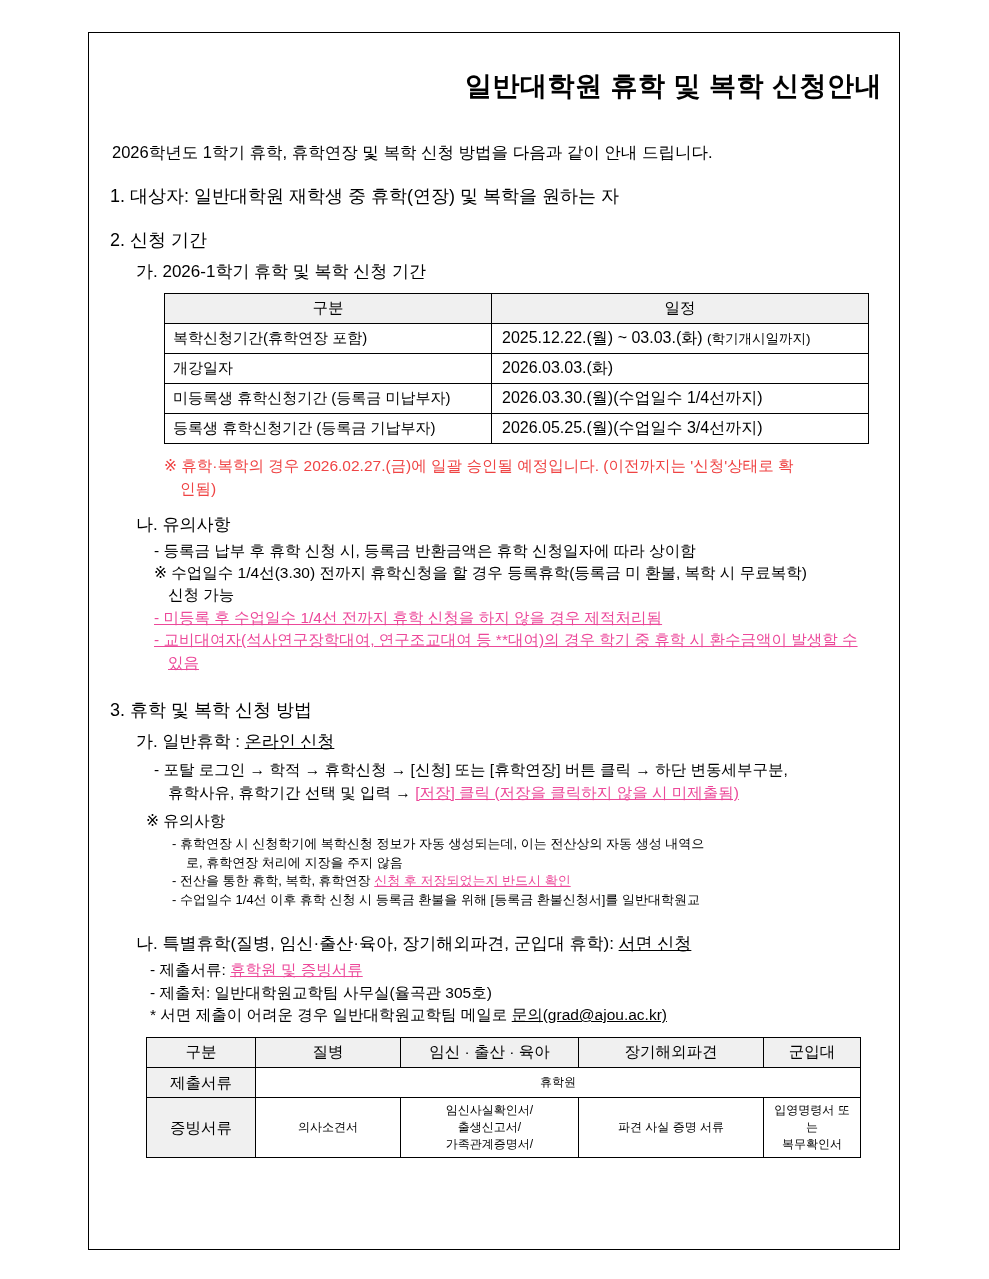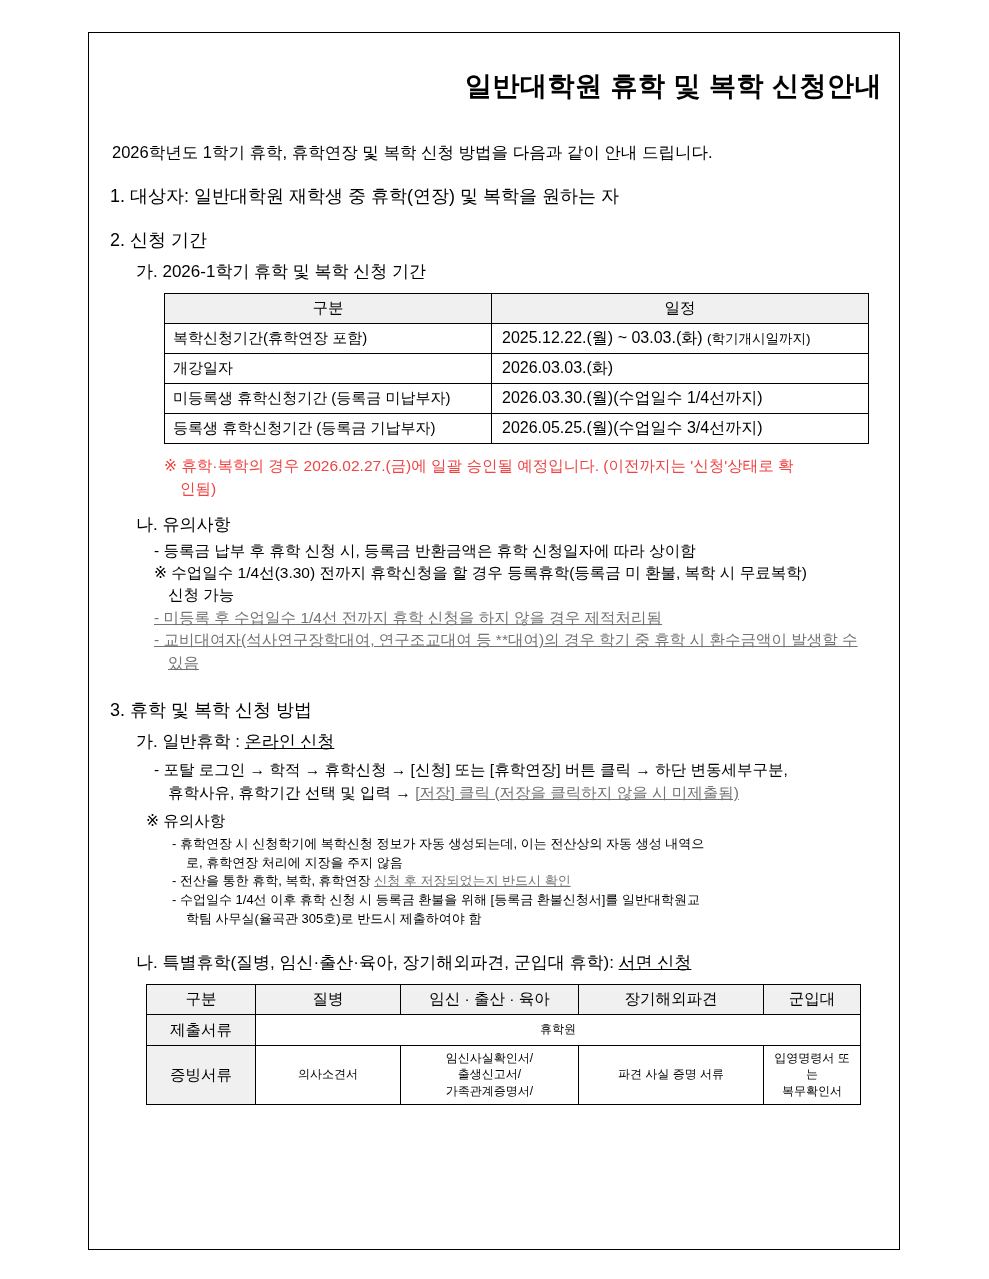--- a/index.html
+++ b/index.html
@@ -71,21 +71,21 @@
     font-size: 13px;
     padding-left: 66px;
     margin-top: 2px;
     line-height: 1.45;
   }
   .hang {
     display: block;
     text-indent: -14px;
     padding-left: 14px;
   }
-  .red { color: #737373; }
+  .red { color: #ec4899; }
   .u { text-decoration: underline; }
   .note-blue {
     color: #ef4444;
     font-size: 15.5px;
     padding-left: 58px;
     margin-top: 10px;
     line-height: 1.5;
   }
   .note-blue .hang2 {
     display: block;
@@ -224,27 +224,35 @@
 
     <div class="lvl3" style="margin-top:6px; padding-left:40px;">※ 유의사항</div>
 
     <div class="lvl4">
       <span class="hang">- 휴학연장 시 신청학기에 복학신청 정보가 자동 생성되는데, 이는 전산상의 자동 생성 내역으</span>
       <span style="padding-left:14px; display:block;">로, 휴학연장 처리에 지장을 주지 않음</span>
       <span class="hang">
         <span>- 전산을 통한 휴학, 복학, 휴학연장 </span><span class="red u">신청 후 저장되었는지 반드시 확인</span>
       </span>
       <span class="hang">- 수업일수 1/4선 이후 휴학 신청 시 등록금 환불을 위해 [등록금 환불신청서]를 일반대학원교</span>
-      <span style="padding-left:14px; display:block;">학팀 사무실(율곡관 305호)로 반드시 제출하여야 함</span>
     </div>
 
     <div class="lvl2" style="margin-top:22px;">
       <span>나. 특별휴학(질병, 임신·출산·육아, 장기해외파견, 군입대 휴학): </span><span class="u">서면 신청</span>
     </div>
 
+    <div class="lvl3" style="padding-left:44px; margin-top:4px;">
+      <span class="hang">
+        <span>- 제출서류: </span><span class="red u">휴학원 및 증빙서류</span>
+      </span>
+      <span class="hang">- 제출처: 일반대학원교학팀 사무실(율곡관 305호)</span>
+      <span class="hang">
+        <span>* 서면 제출이 어려운 경우 일반대학원교학팀 메일로 </span><span class="u">문의(grad@ajou.ac.kr)</span>
+      </span>
+    </div>
 
     <table class="tbl docs">
       <tbody>
           <tr>
         <th style="width:96px;">구분</th>
         <th style="width:132px;">질병</th>
         <th style="width:165px;">임신 · 출산 · 육아</th>
         <th style="width:172px;">장기해외파견</th>
         <th>군입대</th>
       </tr>

